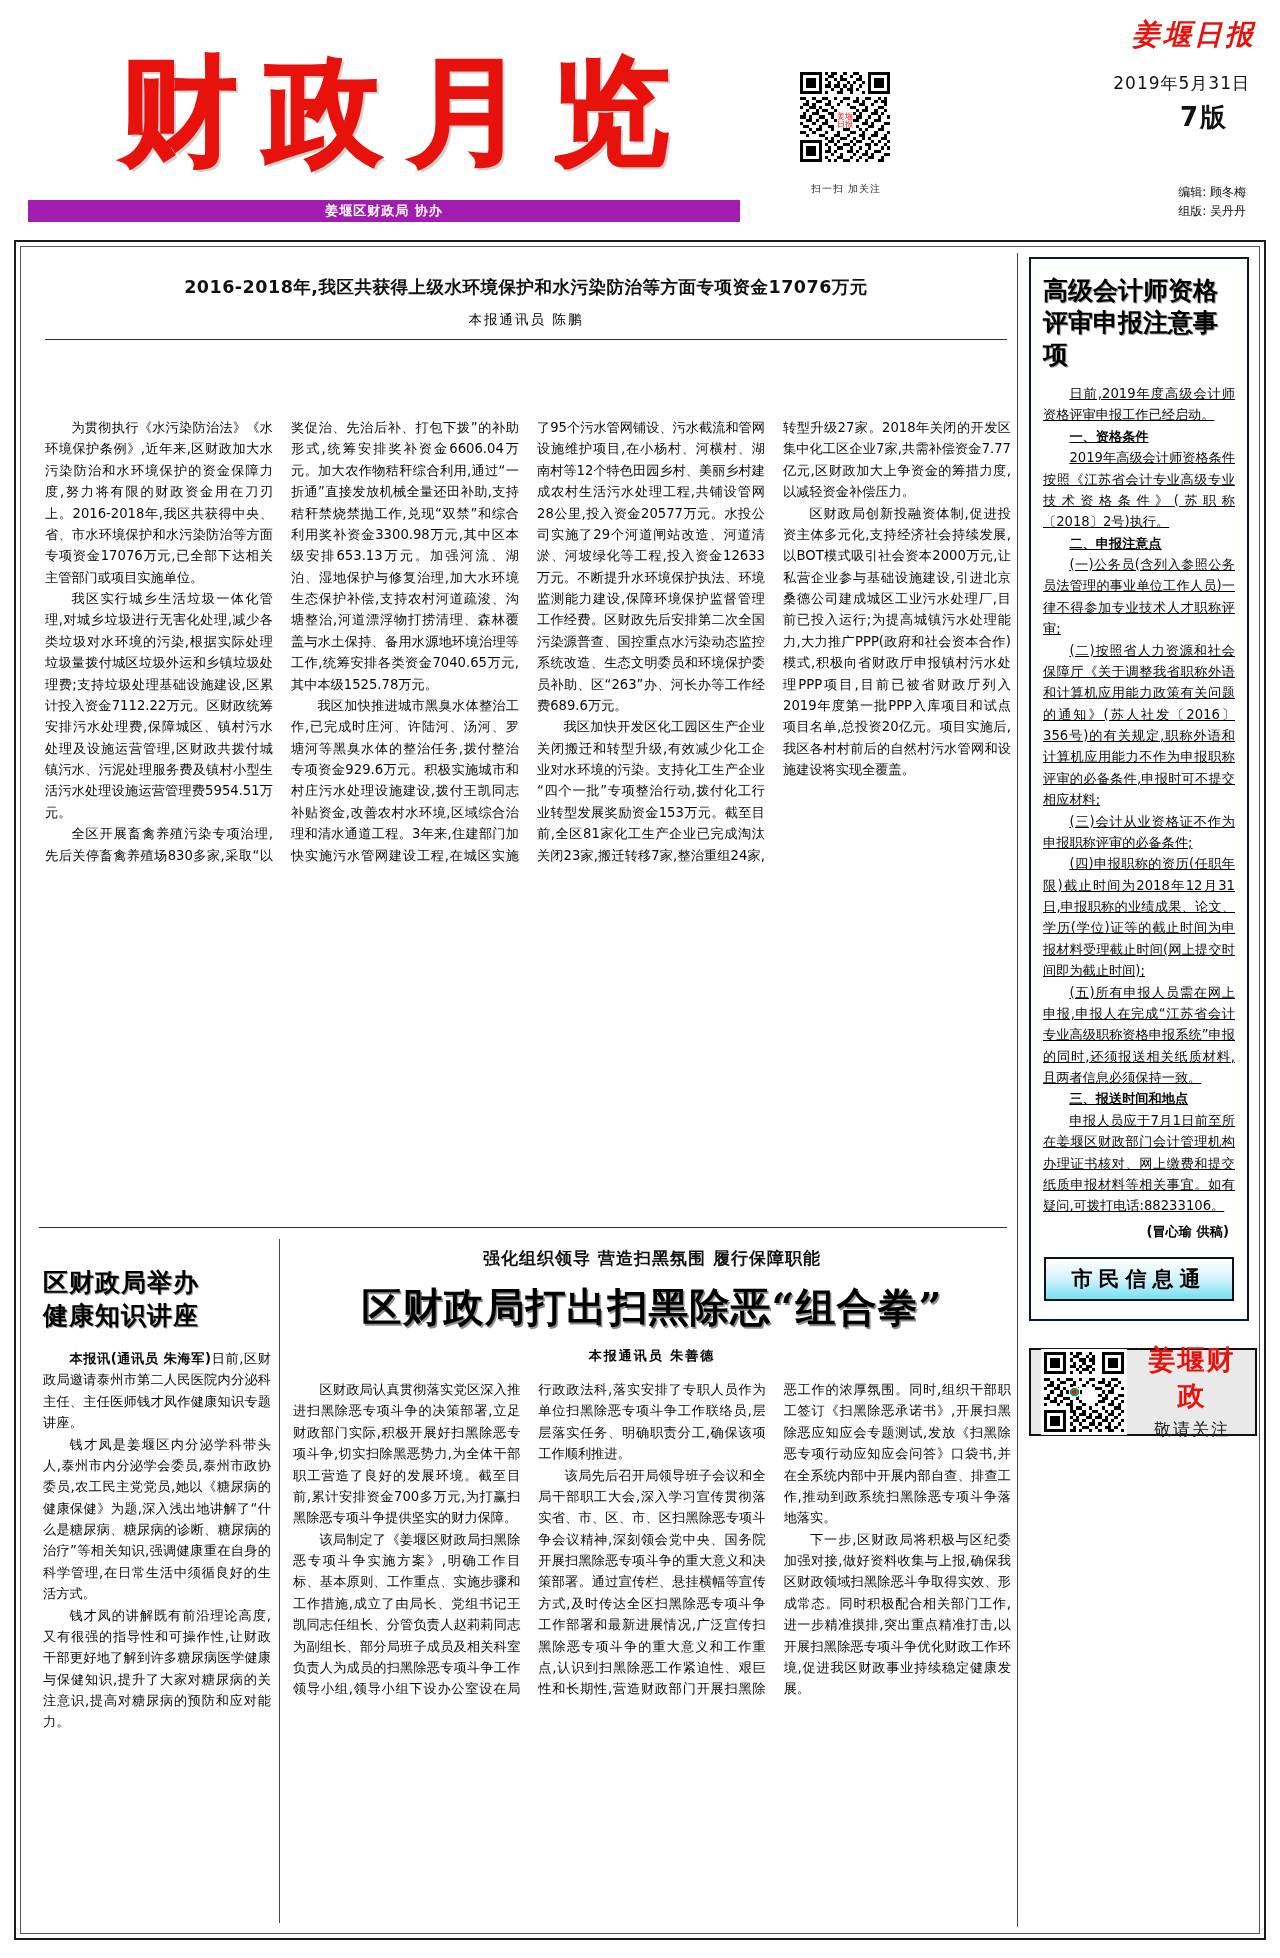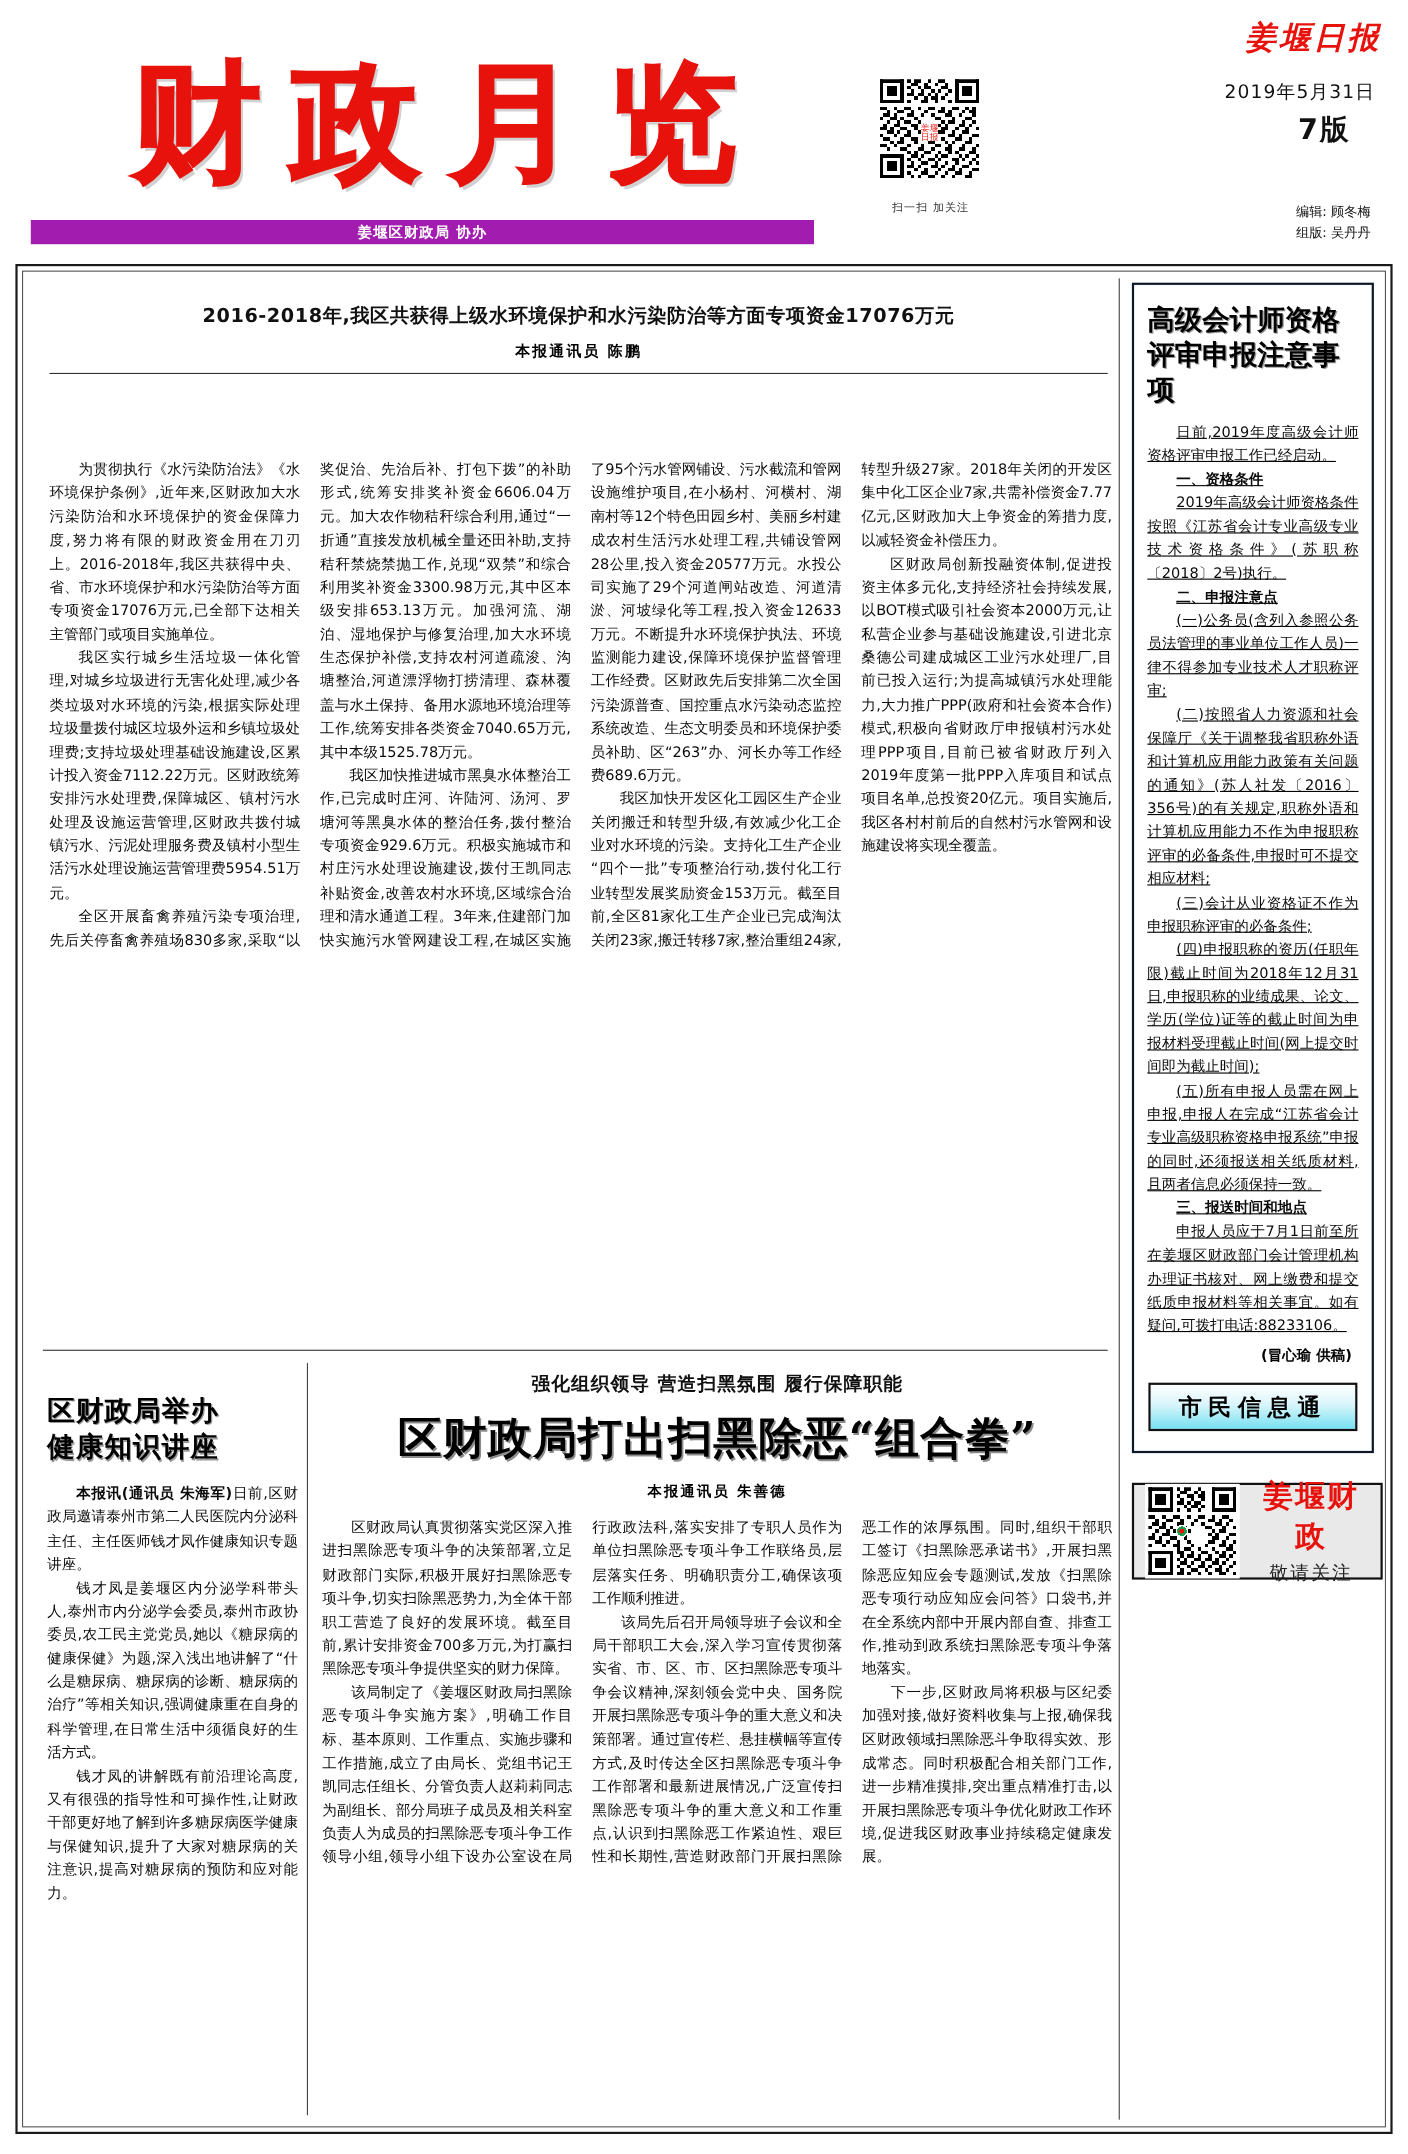--- a/index.html
+++ b/index.html
@@ -83,21 +83,21 @@
     text-align:center;font-size:44px;font-weight:bold;letter-spacing:2px;
     font-family:"DejaVu Serif","Liberation Serif",serif;
     color:#000;line-height:1.18;padding-top:16px;
     text-shadow:1.5px 1.5px 0 rgba(0,0,0,0.45);
   }
   .lead-sub{
     text-align:center;font-size:17.5px;font-weight:bold;margin-top:14px;
     letter-spacing:0.5px;color:#111;
   }
   .lead-byline{
-    text-align:center;font-size:13.5px;font-weight:bold;margin-top:12px;letter-spacing:2px;
+    text-align:center;font-size:13.5px;font-weight:normal;margin-top:12px;letter-spacing:2px;
   }
   .rule-thin{height:1px;background:#333;margin:10px 0 0 0;}
 
   .cols4{
     position:absolute;left:24px;top:170px;width:966px;height:740px;
     column-count:4;column-gap:18px;column-rule:0;
   }
 
   p.body{
     margin:0 0 0 0;

